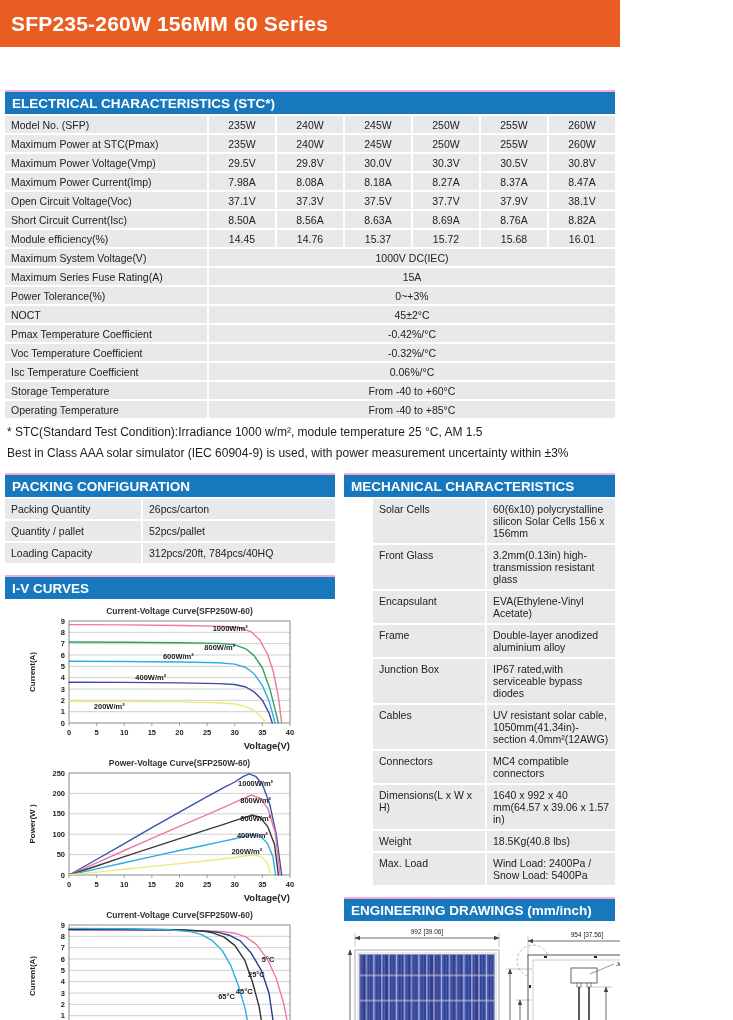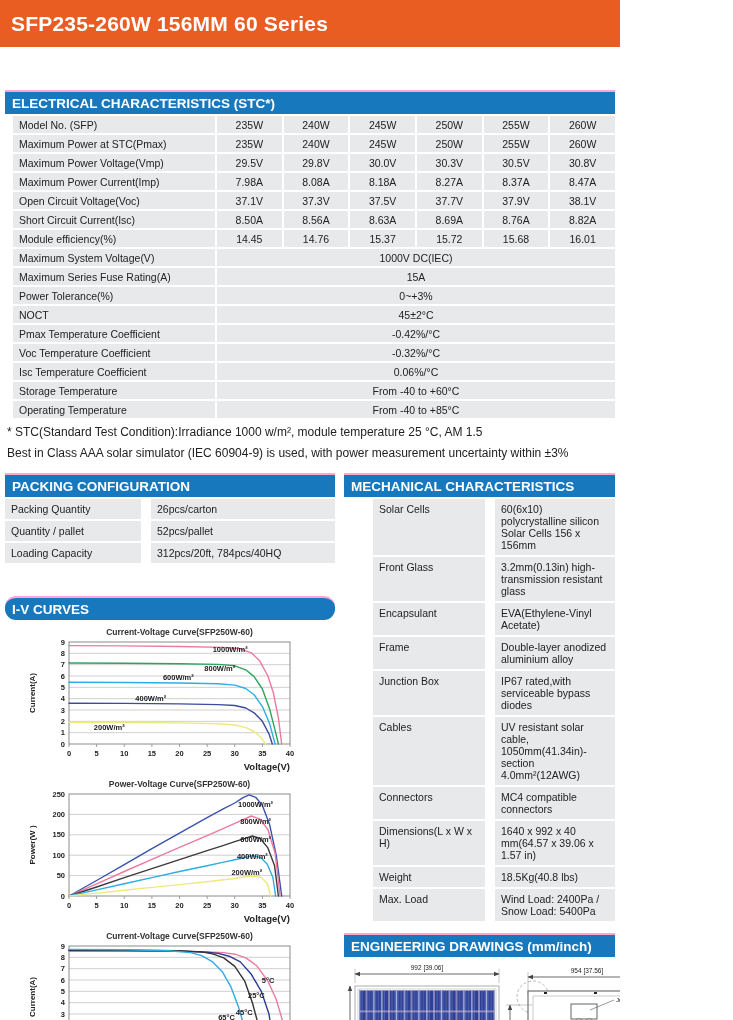--- a/index.html
+++ b/index.html
@@ -12,37 +12,37 @@
     height:47px; background:#e95c22; color:#fff;
     display:flex; align-items:center; padding-left:11px;
     font-size:21px; font-weight:bold; letter-spacing:0.2px;
   }
   .content { padding:0 5px; }
   .sec-header {
     background:#1778be; color:#fff; font-weight:bold; font-size:13.5px;
     padding:4px 7px 3px 7px; border-top:2px solid #f9a8d4;
   }
   .elec-wrap { margin-top:43px; }
-  .etable { margin-top:0;margin-left:8px; }
+  .etable { margin-top:0; }
   .erow { display:grid; grid-template-columns:202px repeat(6,1fr); gap:2px; margin-top:2px; }
   .erow.span { grid-template-columns:202px 1fr; }
   .ecell {
     background:#e8e9eb; font-size:10.5px; padding:2.5px 4px; text-align:center;
     color:#222; line-height:12px;
   }
   .ecell.lbl { text-align:left; padding-left:6px; }
   .footnote { font-size:12px; color:#222; margin-top:7px; padding-left:2px; }
   .cols { display:flex; gap:9px; margin-top:13px; }
   .col-left { width:330px; flex:none; }
   .col-right { flex:1; min-width:0; }
-  .kvrow { display:grid; gap:10px; margin-top:2px; }
+  .kvrow { display:grid; gap:2px; margin-top:2px; }
   .pack .kvrow { grid-template-columns:136px 1fr; }
   .mech .kvrow { grid-template-columns:112px 1fr;padding-left:29px; }
   .kcell { background:#e8e9eb; font-size:10.5px; padding:4px 4px 4px 6px; color:#222; line-height:12px; }
-  .iv-header { margin-top:33px;border-radius:11px; }
+  .iv-header { margin-top:12px; }
   .eng-header { margin-top:12px; }
   .charts { margin-top:5px; }
   .chart-box { margin:0 0 0 18px; }
   .eng-draw { margin-top:4px; }
   svg text { font-family:"Liberation Sans", sans-serif; }
 </style>
 </head>
 <body>
 
 <div class="page">

